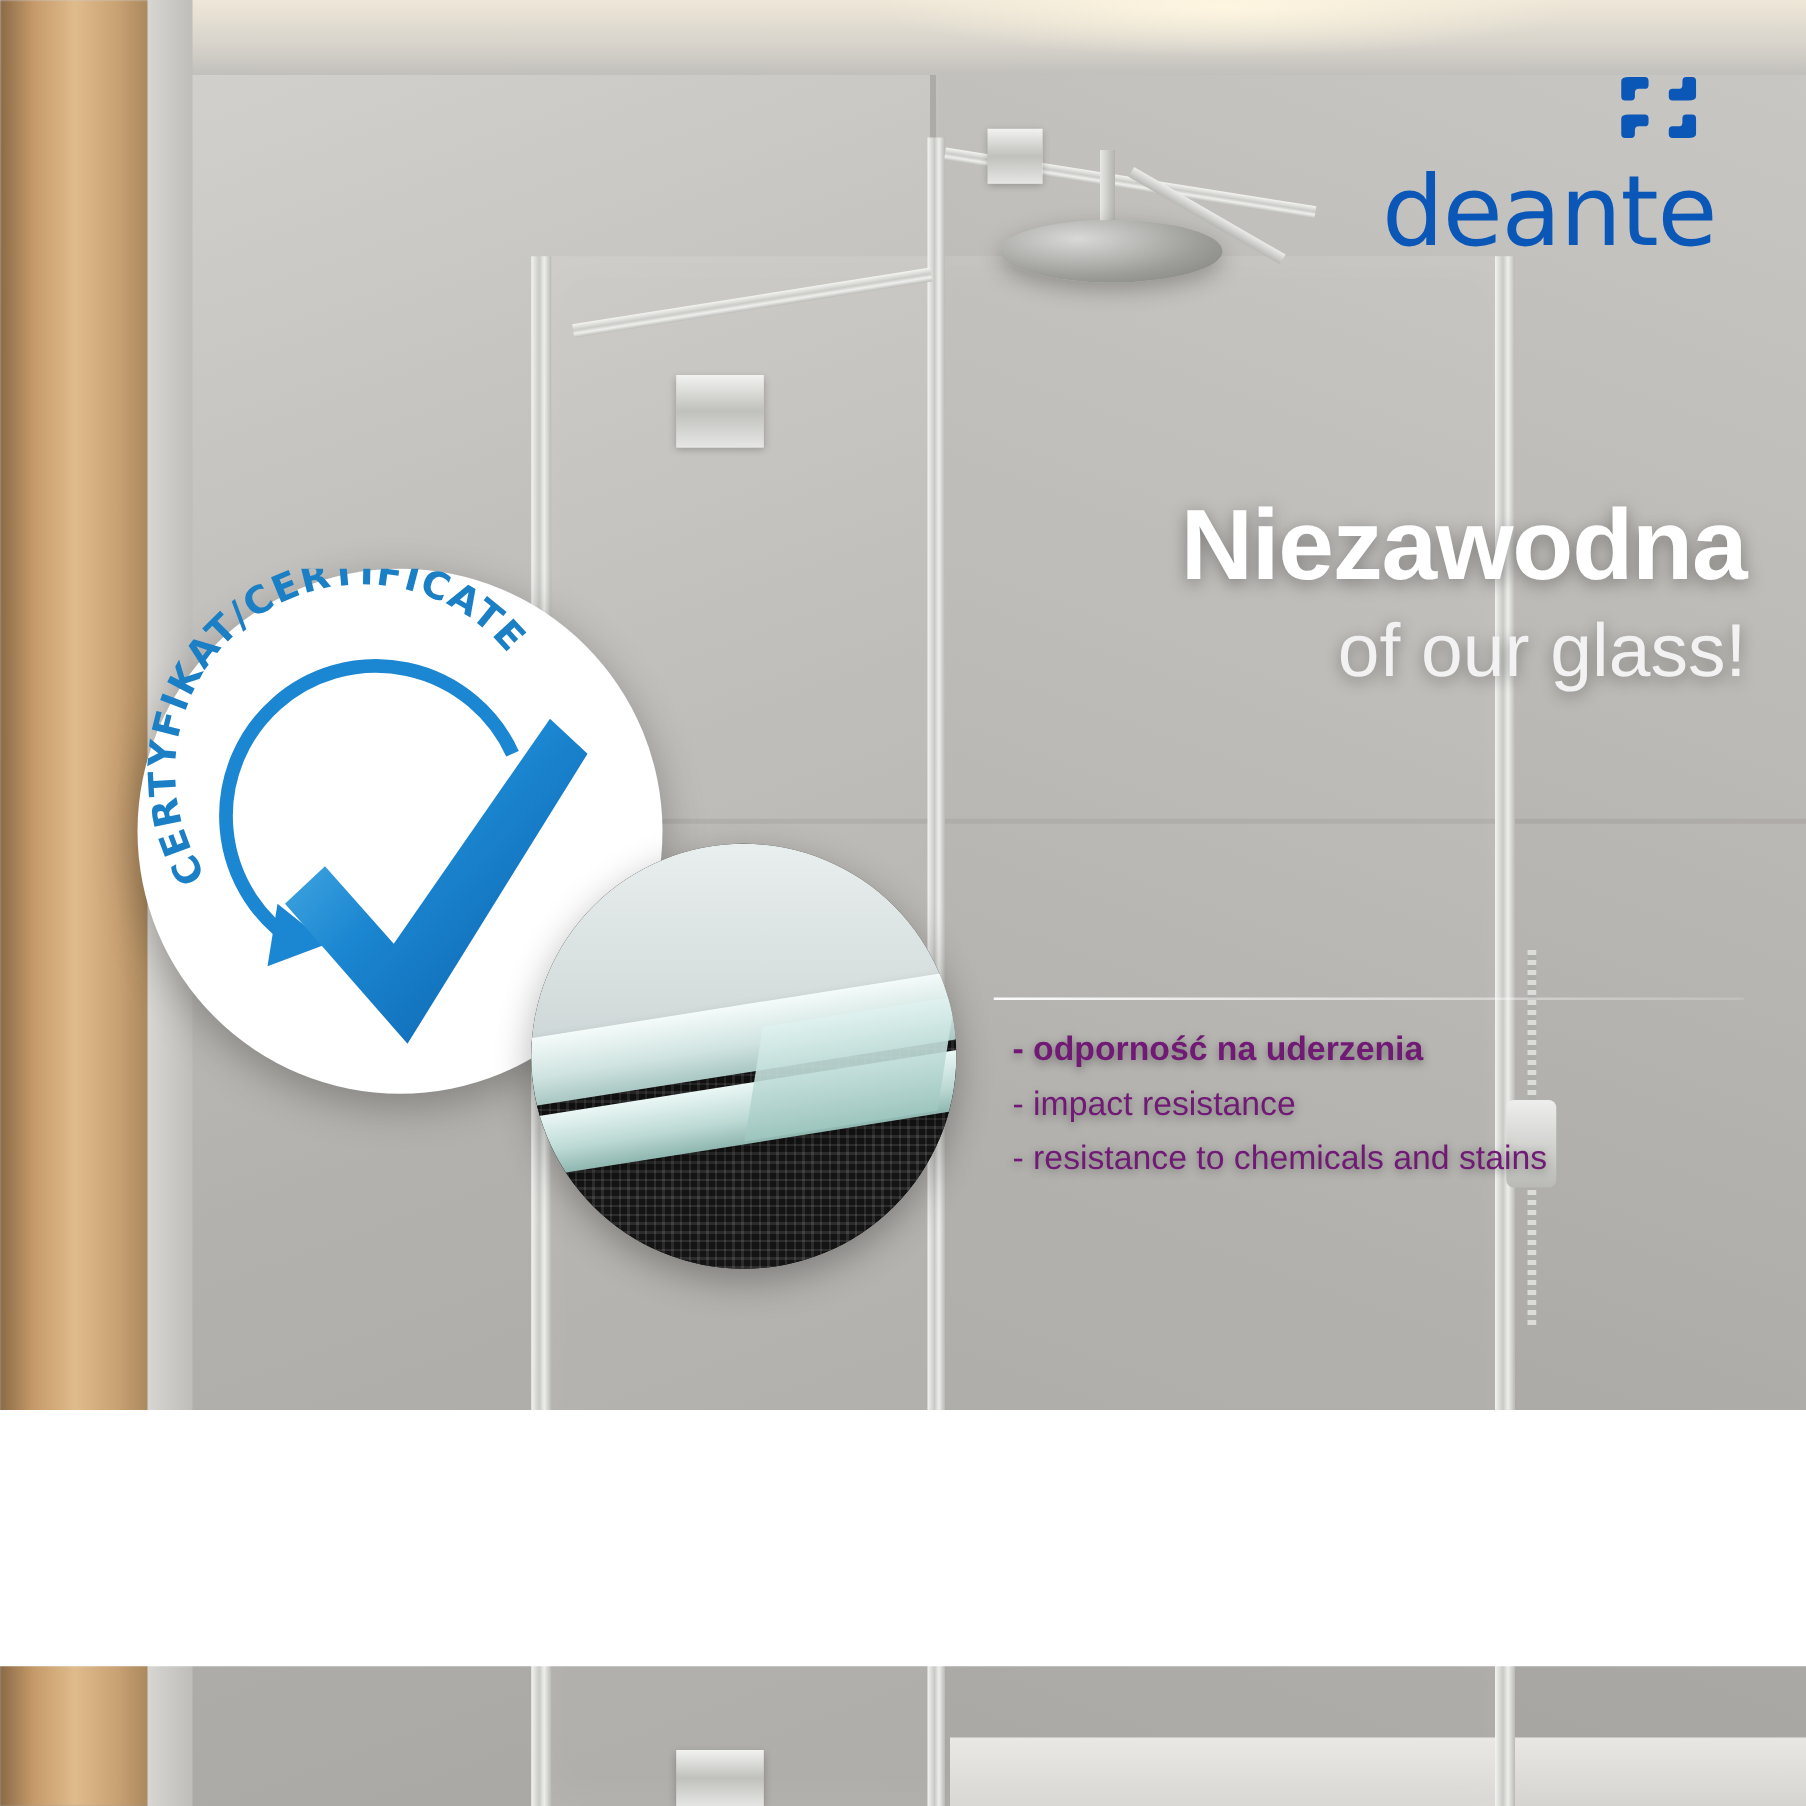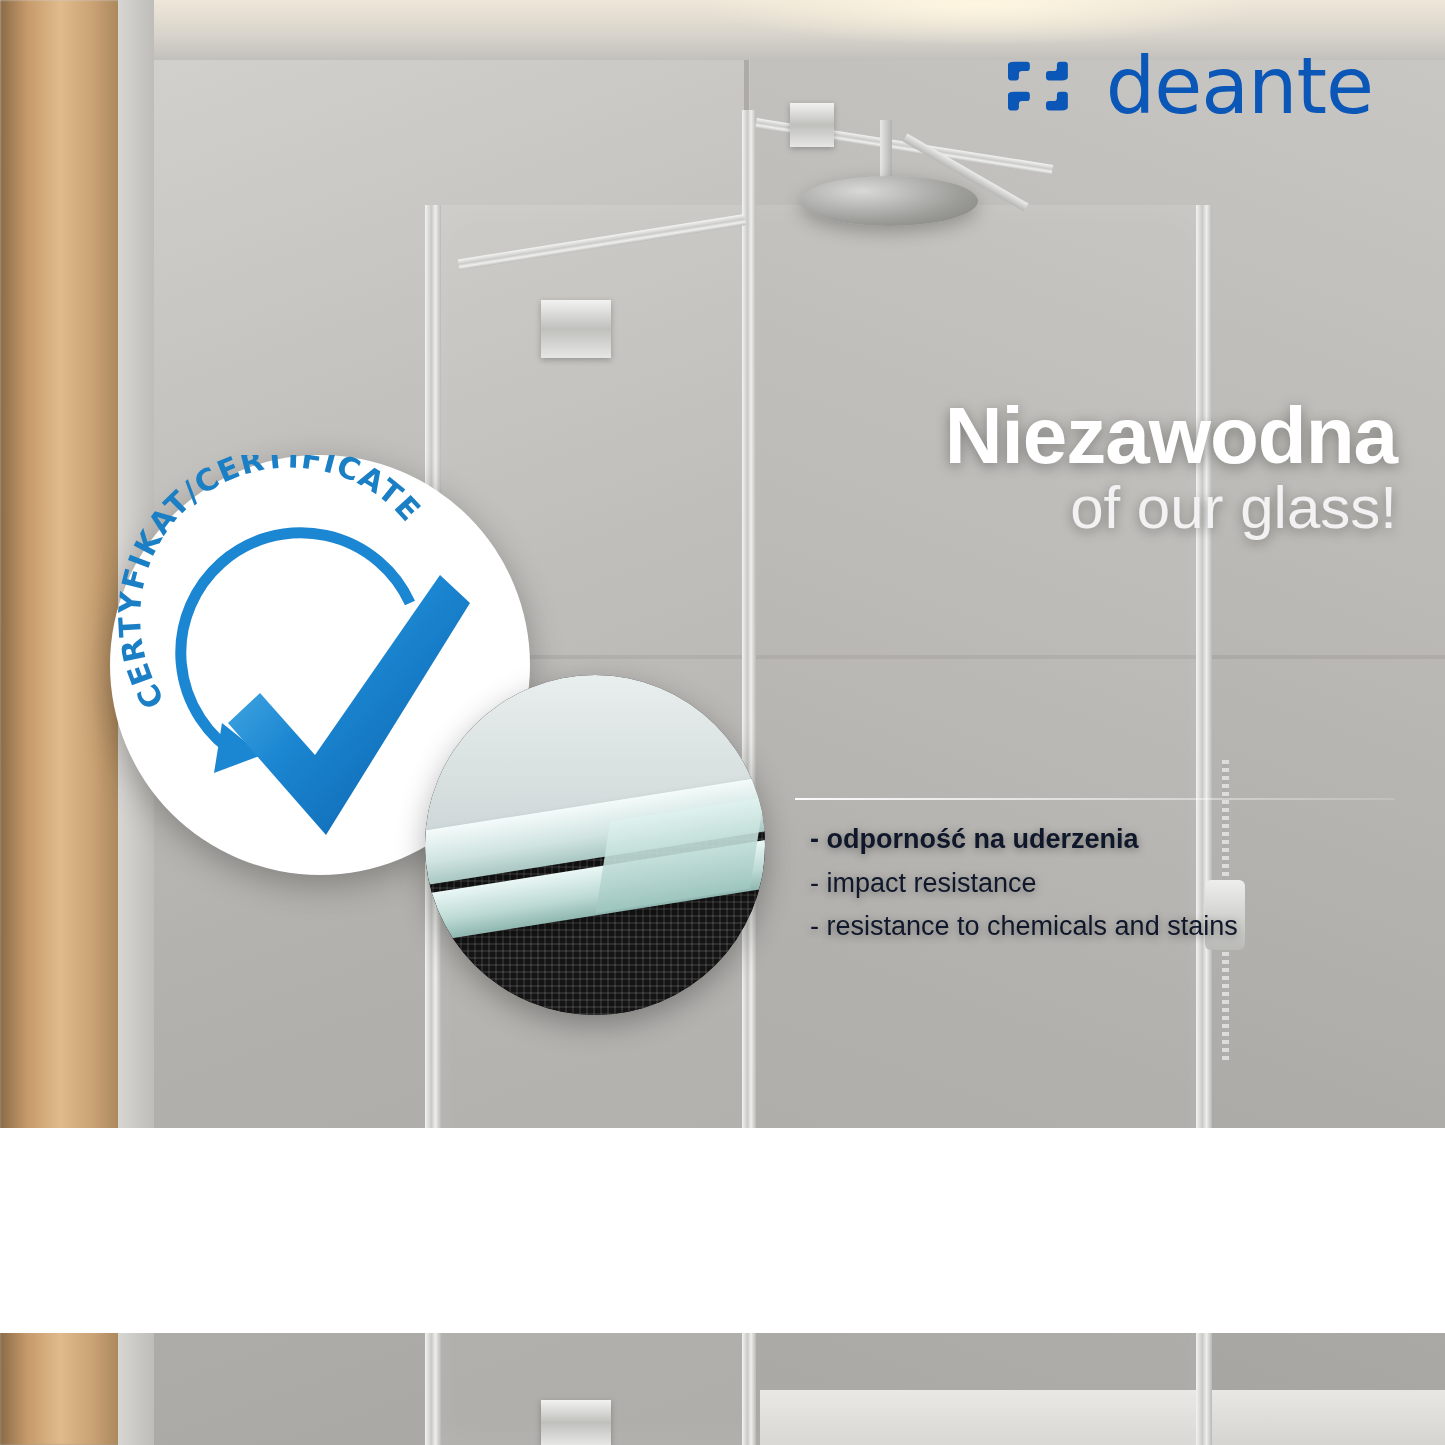--- a/index.html
+++ b/index.html
@@ -45,36 +45,36 @@
   .shower-arm2{position:absolute;left:880px;top:120px;width:12px;height:70px;
     background:linear-gradient(90deg,#e8e8e6,#b2b2af);}
   .hinge{position:absolute;background:linear-gradient(180deg,#f2f2f0,#c0c0bd 50%,#e6e6e4);
     box-shadow:0 2px 6px rgba(0,0,0,.25);}
   .hose{position:absolute;left:1222px;top:760px;width:7px;height:300px;
     background:repeating-linear-gradient(180deg,#dcdcda 0 4px,#aeaeab 4px 8px);}
   .mixer{position:absolute;left:1205px;top:880px;width:40px;height:70px;border-radius:6px;
     background:linear-gradient(180deg,#eeeeec,#b9b9b6);}
 
   
-  .logo{position:absolute;right:72px;top:55px;display:flex;align-items:flex-end;gap:22px;}
+  .logo{position:absolute;right:72px;top:55px;display:flex;align-items:flex-end;gap:22px;flex-direction:column;}
   .logo-mark{width:78px;height:62px;}
   .logo-word{font-size:78px;line-height:.8;color:#0a57b8;font-weight:400;
     letter-spacing:-1px;font-family:"DejaVu Sans",sans-serif;}
 
   
   .headline{position:absolute;left:757px;top:398px;width:640px;text-align:right;}
   .headline h1{margin:0;color:#fff;font-weight:700;font-size:80px;line-height:.95;
     letter-spacing:-1px;text-shadow:0 3px 14px rgba(0,0,0,.35);}
   .headline h2{margin:14px 0 0 0;color:#f2f2f2;font-weight:400;font-size:60px;line-height:1.0;
     text-shadow:0 3px 12px rgba(0,0,0,.35);}
 
   
   .divider{position:absolute;left:795px;top:798px;width:600px;height:2px;
     background:linear-gradient(90deg,rgba(255,255,255,.95),rgba(255,255,255,.15));}
-  .features{position:absolute;left:810px;top:818px;width:600px;color:#0f172a;}
+  .features{position:absolute;left:810px;top:818px;width:600px;color:#701a75;}
   .features div{font-size:27px;line-height:1.62;text-shadow:0 2px 8px rgba(0,0,0,.4);}
   .features div.bold{font-weight:700;}
 
   
   .cert{position:absolute;left:110px;top:455px;width:420px;height:420px;border-radius:50%;
     background:#fff;box-shadow:0 10px 34px rgba(0,0,0,.28);}
   .cert svg{position:absolute;inset:0;}
 
   
   .glasscircle{position:absolute;left:425px;top:675px;width:340px;height:340px;border-radius:50%;
@@ -137,21 +137,21 @@
         <path d="M8 6 L24 6 Q28 6 28 10 L28 14 Q28 18 24 18 L18 18 Q14 18 14 22 L14 26 Q14 30 10 30 L4 30 Q0 30 0 26 L0 10 Q0 6 8 6 Z" transform="translate(40,2) scale(.78) rotate(180 14 18)"></path>
         <path d="M8 6 L24 6 Q28 6 28 10 L28 14 Q28 18 24 18 L18 18 Q14 18 14 22 L14 26 Q14 30 10 30 L4 30 Q0 30 0 26 L0 10 Q0 6 8 6 Z" transform="translate(2,32) scale(.78)"></path>
         <path d="M8 6 L24 6 Q28 6 28 10 L28 14 Q28 18 24 18 L18 18 Q14 18 14 22 L14 26 Q14 30 10 30 L4 30 Q0 30 0 26 L0 10 Q0 6 8 6 Z" transform="translate(40,32) scale(.78) rotate(180 14 18)"></path>
       </g>
     </svg>
     <div class="logo-word">deante</div>
   </div>
 
   <div class="headline">
     <h1>Niezawodna</h1>
-    <h2 style="margin-top:4px">of our glass!</h2>
+    <h2 style="margin-top:17px">of our glass!</h2>
   </div>
 
   <div class="divider"></div>
 
   <div class="features">
     <div class="bold">- odporność na uderzenia</div>
     <div>- impact resistance</div>
     <div>- resistance to chemicals and stains</div>
   </div>
 

